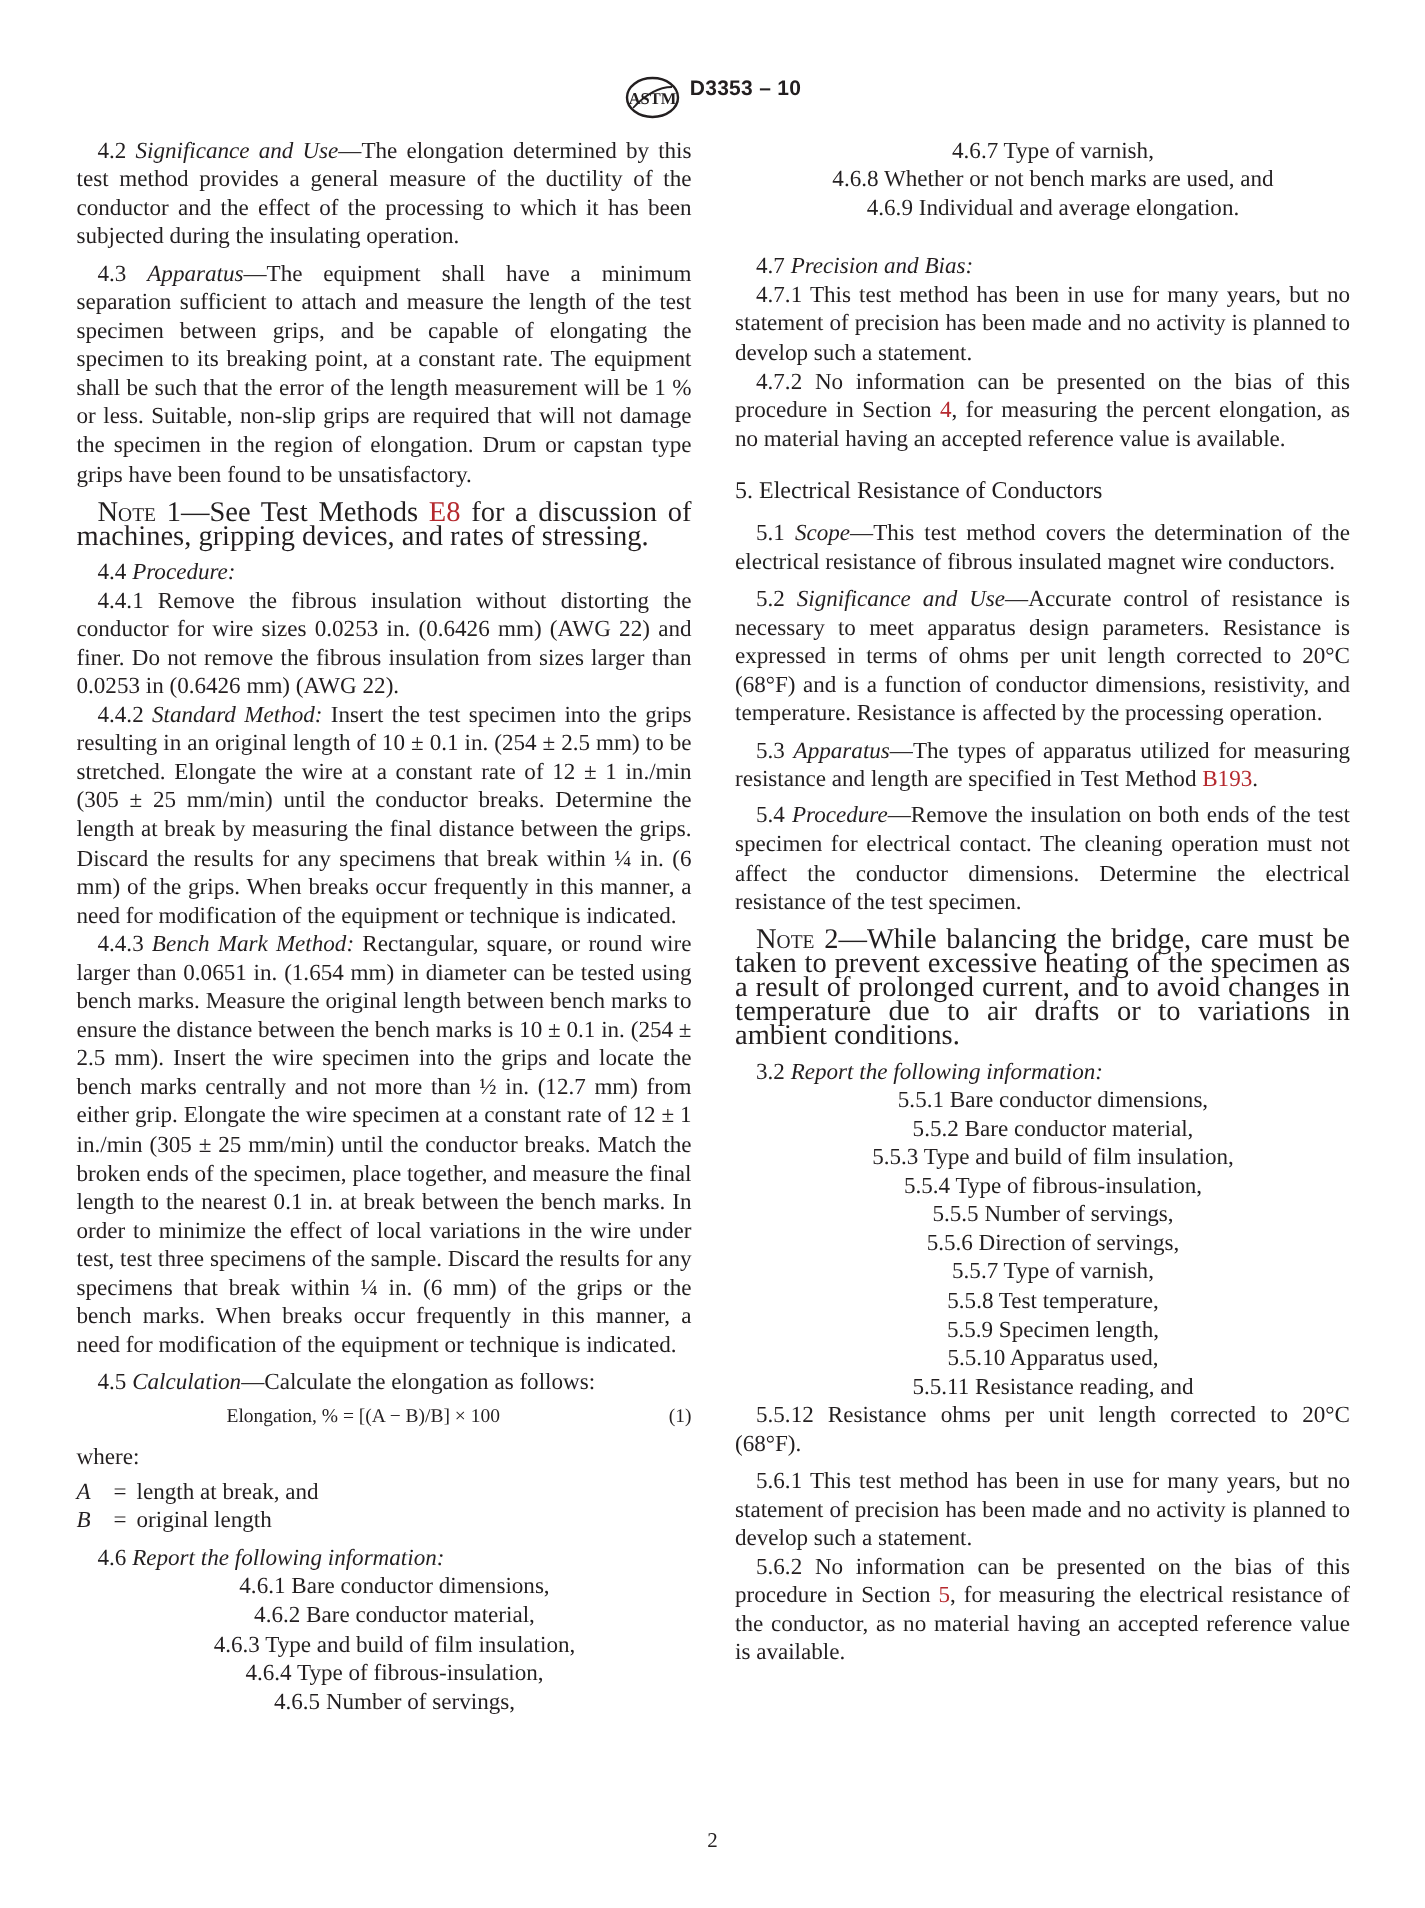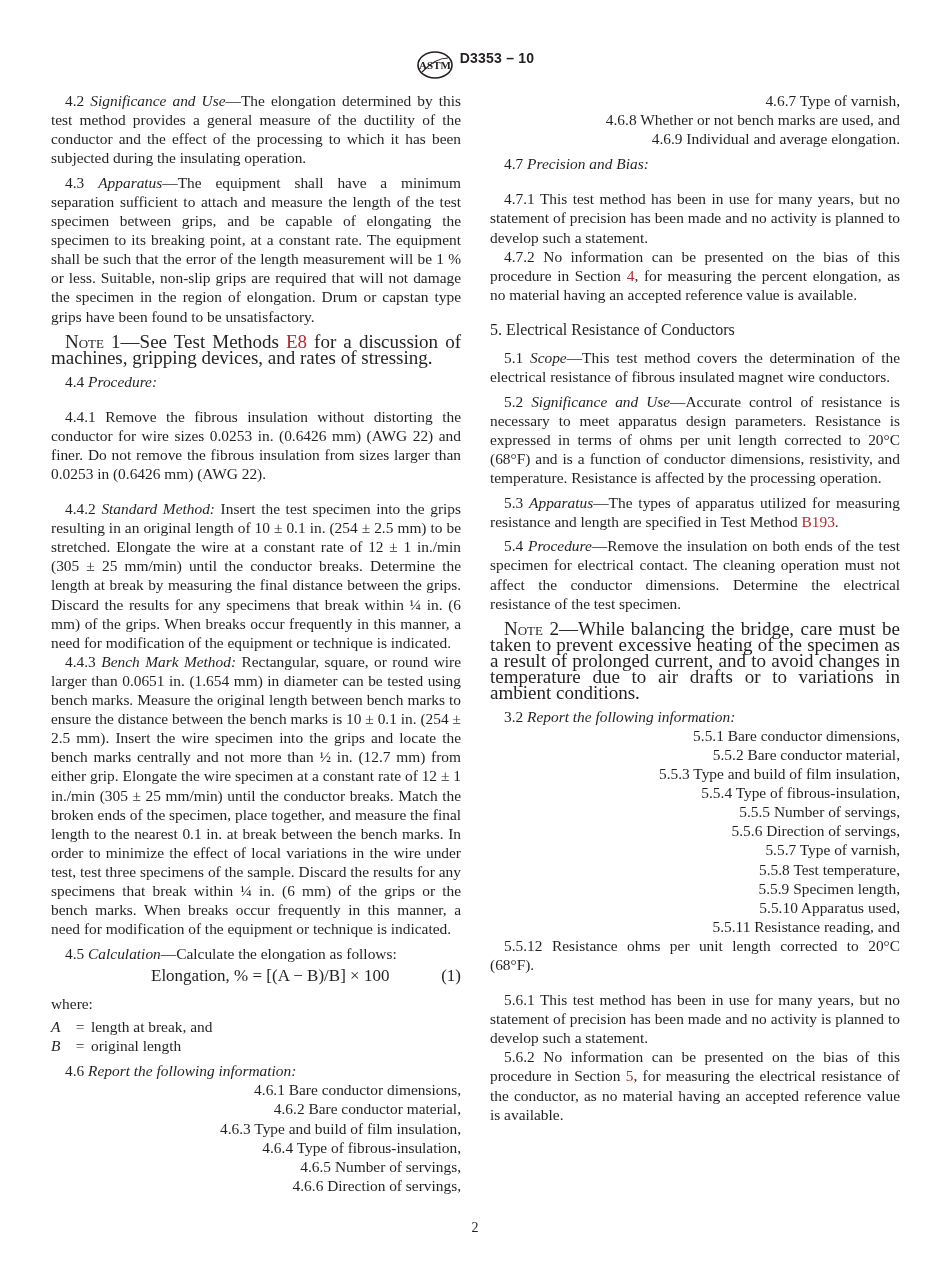--- a/index.html
+++ b/index.html
@@ -18,44 +18,44 @@
     font-weight: bold; font-size: 14px; color: #231f20; letter-spacing: 0.2px;
   }
   .col {
     position: absolute; top: 91px; width: 410px;
     font-size: 15.4px; line-height: 19.1px; text-align: justify;
   }
   .col-left { left: 51px; font-family: Liberation Serif, serif; }
   .col-right { left: 490px; }
   p { margin: 0 0 5.5px 0; text-indent: 14px; }
   p.item { margin: 0; }
-  p.tight { margin-bottom: 0; margin-top: 16px; }
+  p.tight { margin-bottom: 0; }
   .it { font-style: italic; }
   .link { color: #b5292e; cursor: pointer; }
   .note {
     font-size: 19px; line-height: 16px; margin: 8px 0 6px 0; text-indent: 14px;
   }
   .note .sc { font-variant: small-caps; }
   .section-head {
     font-weight: normal; font-size: 16px; margin: 16px 0 9px 0; text-indent: 0;
   }
   .equation {
-    display: flex; justify-content: space-between; font-size: 17px;
+    display: flex; justify-content: space-between; font-size: 13px;
     margin: 3px 0 9px 0;
   }
   .equation .eq-body { margin-left: 100px; }
   .where { text-indent: 0; margin: 0 0 4px 0; }
   .var-row { display: flex; margin: 0; }
   .var-row .var { width: 18px; font-style: italic; }
   .var-row .eqs { width: 22px; text-align: center; }
   .page-num {
     position: absolute; top: 1220px; left: 0; width: 950px; text-align: center;
     font-size: 14px; color: #231f20;
   }
-  .no-justify { text-align: right; }
+  .no-justify { text-align: center; }
 </style>
 </head>
 <body>
 
 <div class="header">
   <svg class="logo" viewBox="0 0 38 30">
     <ellipse cx="19" cy="15" rx="17" ry="13" fill="none" stroke="#231f20" stroke-width="1.6"></ellipse>
     <path d="M6 22 Q19 8 32 8" fill="none" stroke="#231f20" stroke-width="1.2"></path>
     <text x="19" y="19" text-anchor="middle" font-family="Liberation Serif, serif" font-weight="bold" font-size="11" fill="#231f20">ASTM</text>
   </svg>
@@ -101,27 +101,26 @@
     <span>original length</span>
   </div>
   <p class="item">
     <span>4.6 </span><span class="it">Report the following information:</span>
   </p>
   <p class="item no-justify">4.6.1  Bare conductor dimensions,</p>
   <p class="item no-justify">4.6.2  Bare conductor material,</p>
   <p class="item no-justify">4.6.3  Type and build of film insulation,</p>
   <p class="item no-justify">4.6.4  Type of fibrous-insulation,</p>
   <p class="item no-justify">4.6.5  Number of servings,</p>
-  <p class="item no-justify">4.6.6  Direction of servings,</p>
 </div>
 
 <div class="col col-right">
   <p class="item no-justify">4.6.7  Type of varnish,</p>
   <p class="item no-justify">4.6.8  Whether or not bench marks are used, and</p>
-  <p class="item no-justify" style="margin-bottom:6px">4.6.9  Individual and average elongation.</p>
+  <p class="item no-justify" style="margin-bottom:20px">4.6.9  Individual and average elongation.</p>
   <p class="item">
     <span>4.7 </span><span class="it">Precision and Bias:</span>
   </p>
   <p class="tight">4.7.1 This test method has been in use for many years, but no statement of precision has been made and no activity is planned to develop such a statement.</p>
   <p>
     <span>4.7.2 No information can be presented on the bias of this procedure in Section </span><span class="link">4</span><span>, for measuring the percent elongation, as no material having an accepted reference value is available.</span>
   </p>
   <p class="section-head">5.  Electrical Resistance of Conductors</p>
   <p>
     <span>5.1 </span><span class="it">Scope</span><span>—This test method covers the determination of the electrical resistance of fibrous insulated magnet wire conductors.</span>

